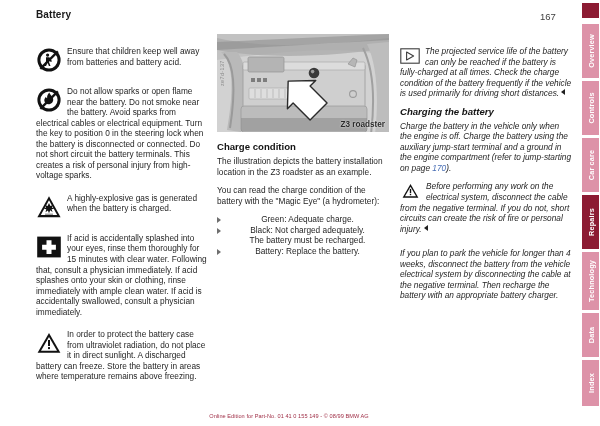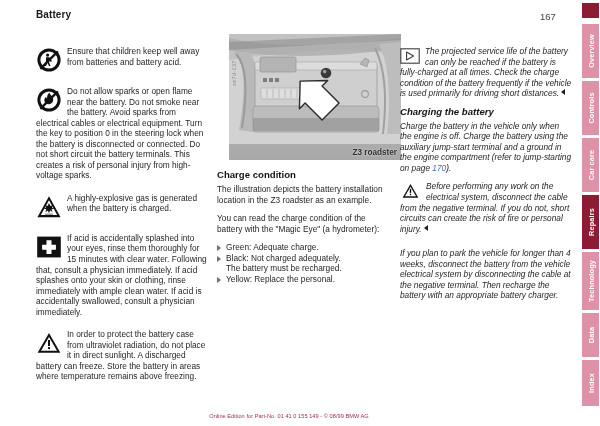--- a/index.html
+++ b/index.html
@@ -68,22 +68,22 @@
     line-height: 10.55px;
     color: #1f1f1f;
   }
 
   
   svg.icon { display: block; }
 
   
   #illustration {
     position: relative;
-    width: 172px; height: 126px;
-    margin: 0 0 9px 12px;
+    width: 172px; height: 98px;
+    margin: 0 0 9px 0;
     overflow: hidden;
     background: #c9c9c9;
   }
   #illustration .photo-bg {
     position: absolute; inset: 0;
     background:
       linear-gradient(180deg, #d6d6d6 0%, #cfcfcf 18%, #bfbfbf 40%, #b4b4b4 62%, #a8a8a8 100%);
   }
   .film-code {
     position: absolute;
@@ -99,21 +99,21 @@
     position: absolute;
     right: 4px; bottom: 3px;
     font-size: 8.2px;
     font-weight: bold;
     color: #2a2a2a;
     text-shadow: 0 0 2px rgba(255,255,255,0.9);
     white-space: nowrap;
   }
 
   
-  ul.tri-list { list-style: none; margin: 0 0 18px 0; padding: 0; }
+  ul.tri-list { list-style: none; margin: 0 0 18px 0; padding: 0; text-align: center; }
   ul.tri-list > li {
     position: relative;
     padding-left: 9px;
     font-size: 8.3px;
     line-height: 10.55px;
     color: #1f1f1f;
     margin: 0;
   }
   ul.tri-list > li .tri-bullet {
     position: absolute;
@@ -317,21 +317,21 @@
         <span class="tri-bullet"></span>
         <span>Green: Adequate charge.</span>
       </li>
       <li>
         <span class="tri-bullet"></span>
         <span>Black: Not charged adequately.</span>
         <span class="cont">The battery must be recharged.</span>
       </li>
       <li>
         <span class="tri-bullet"></span>
-        <span>Yellow: Replace the personal.</span>
+        <span>Battery: Replace the battery.</span>
       </li>
     </ul>
 
   </div>
 
   <div class="column" id="col-right">
 
     <div class="note">
       <span class="note-icon" style="width:20px;height:16px;margin-top:2px;">
         <svg class="icon" width="20" height="16" viewBox="0 0 20 16">

